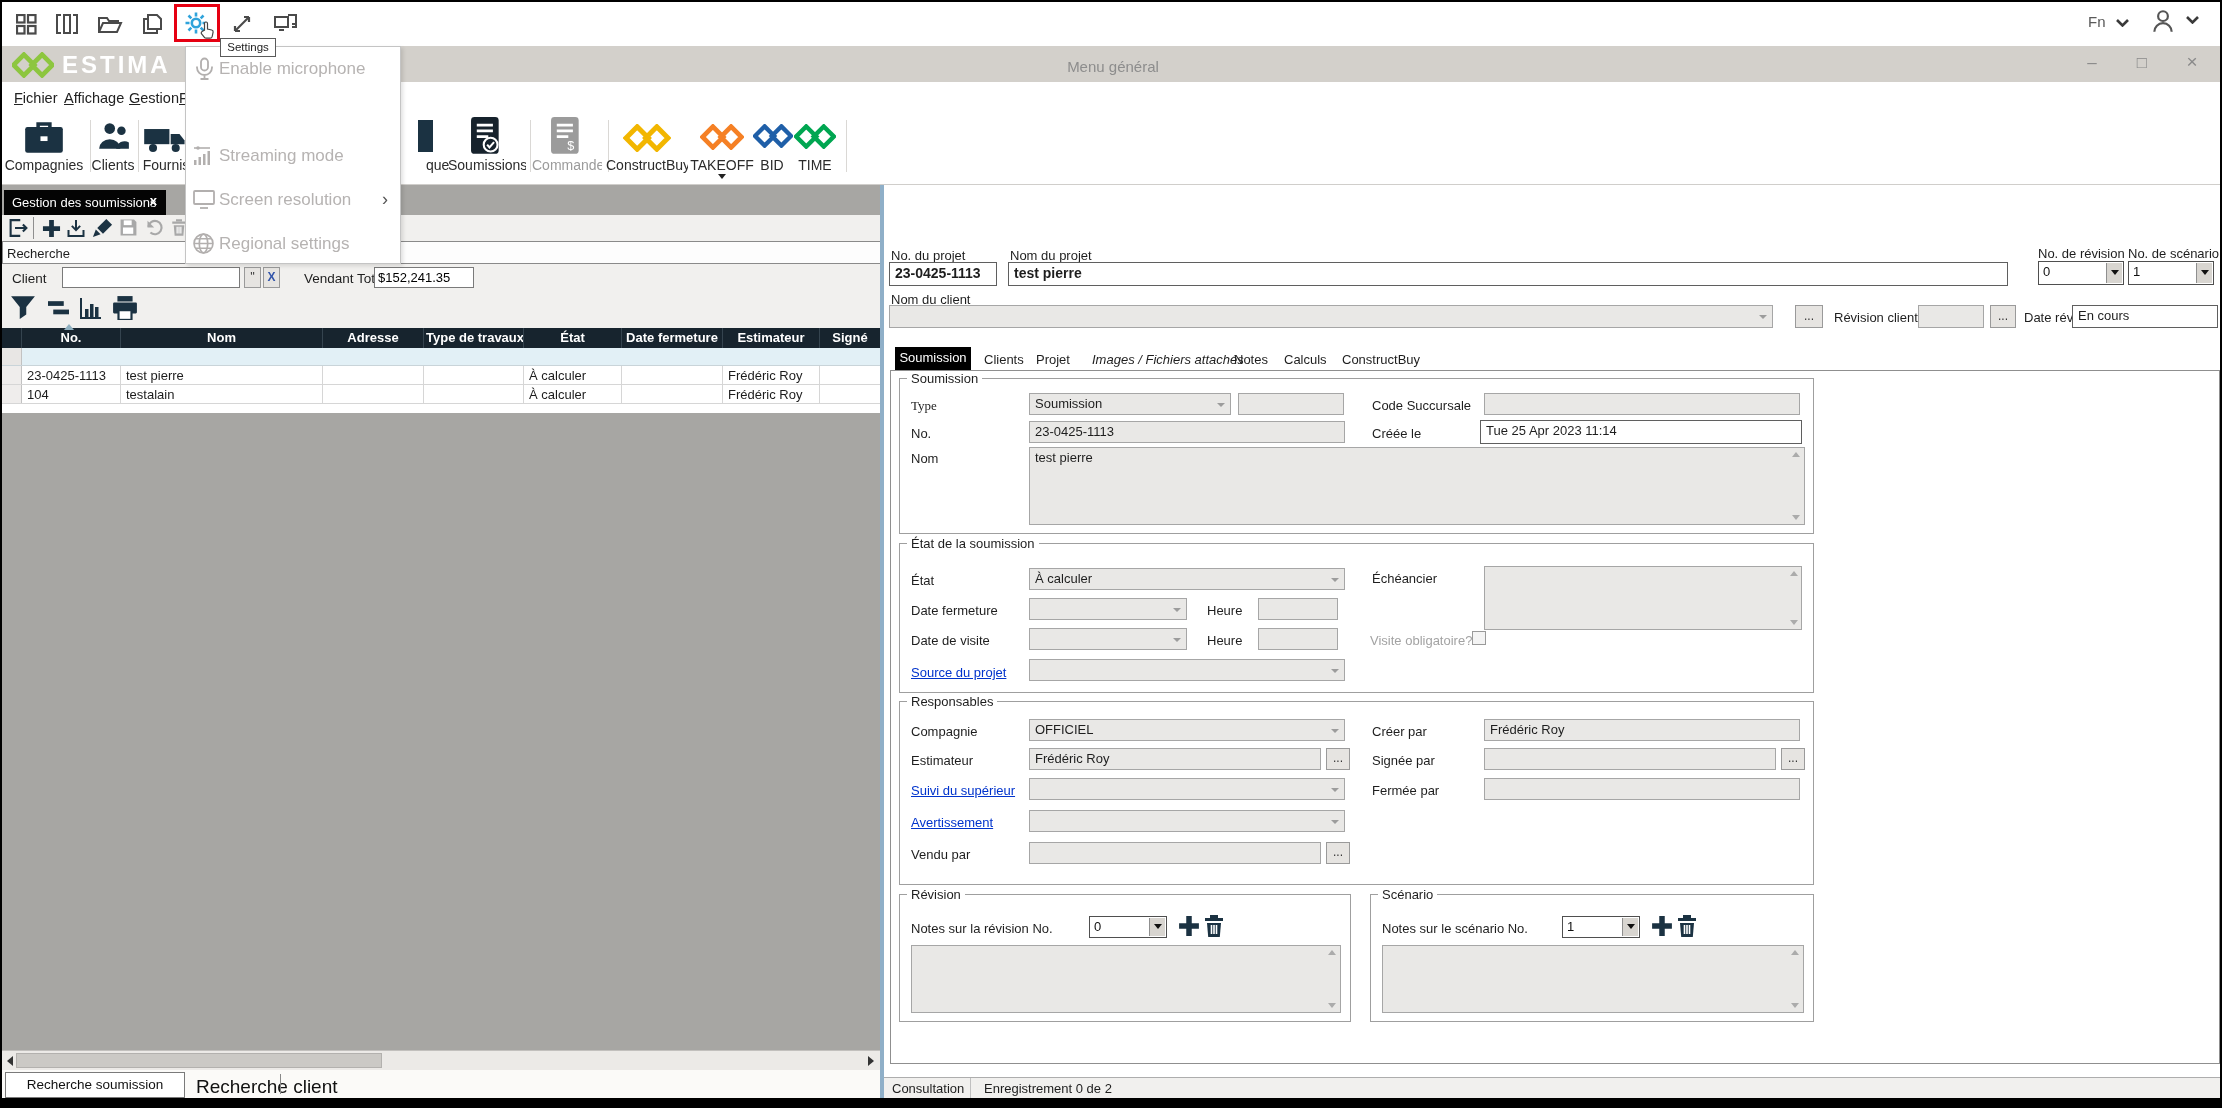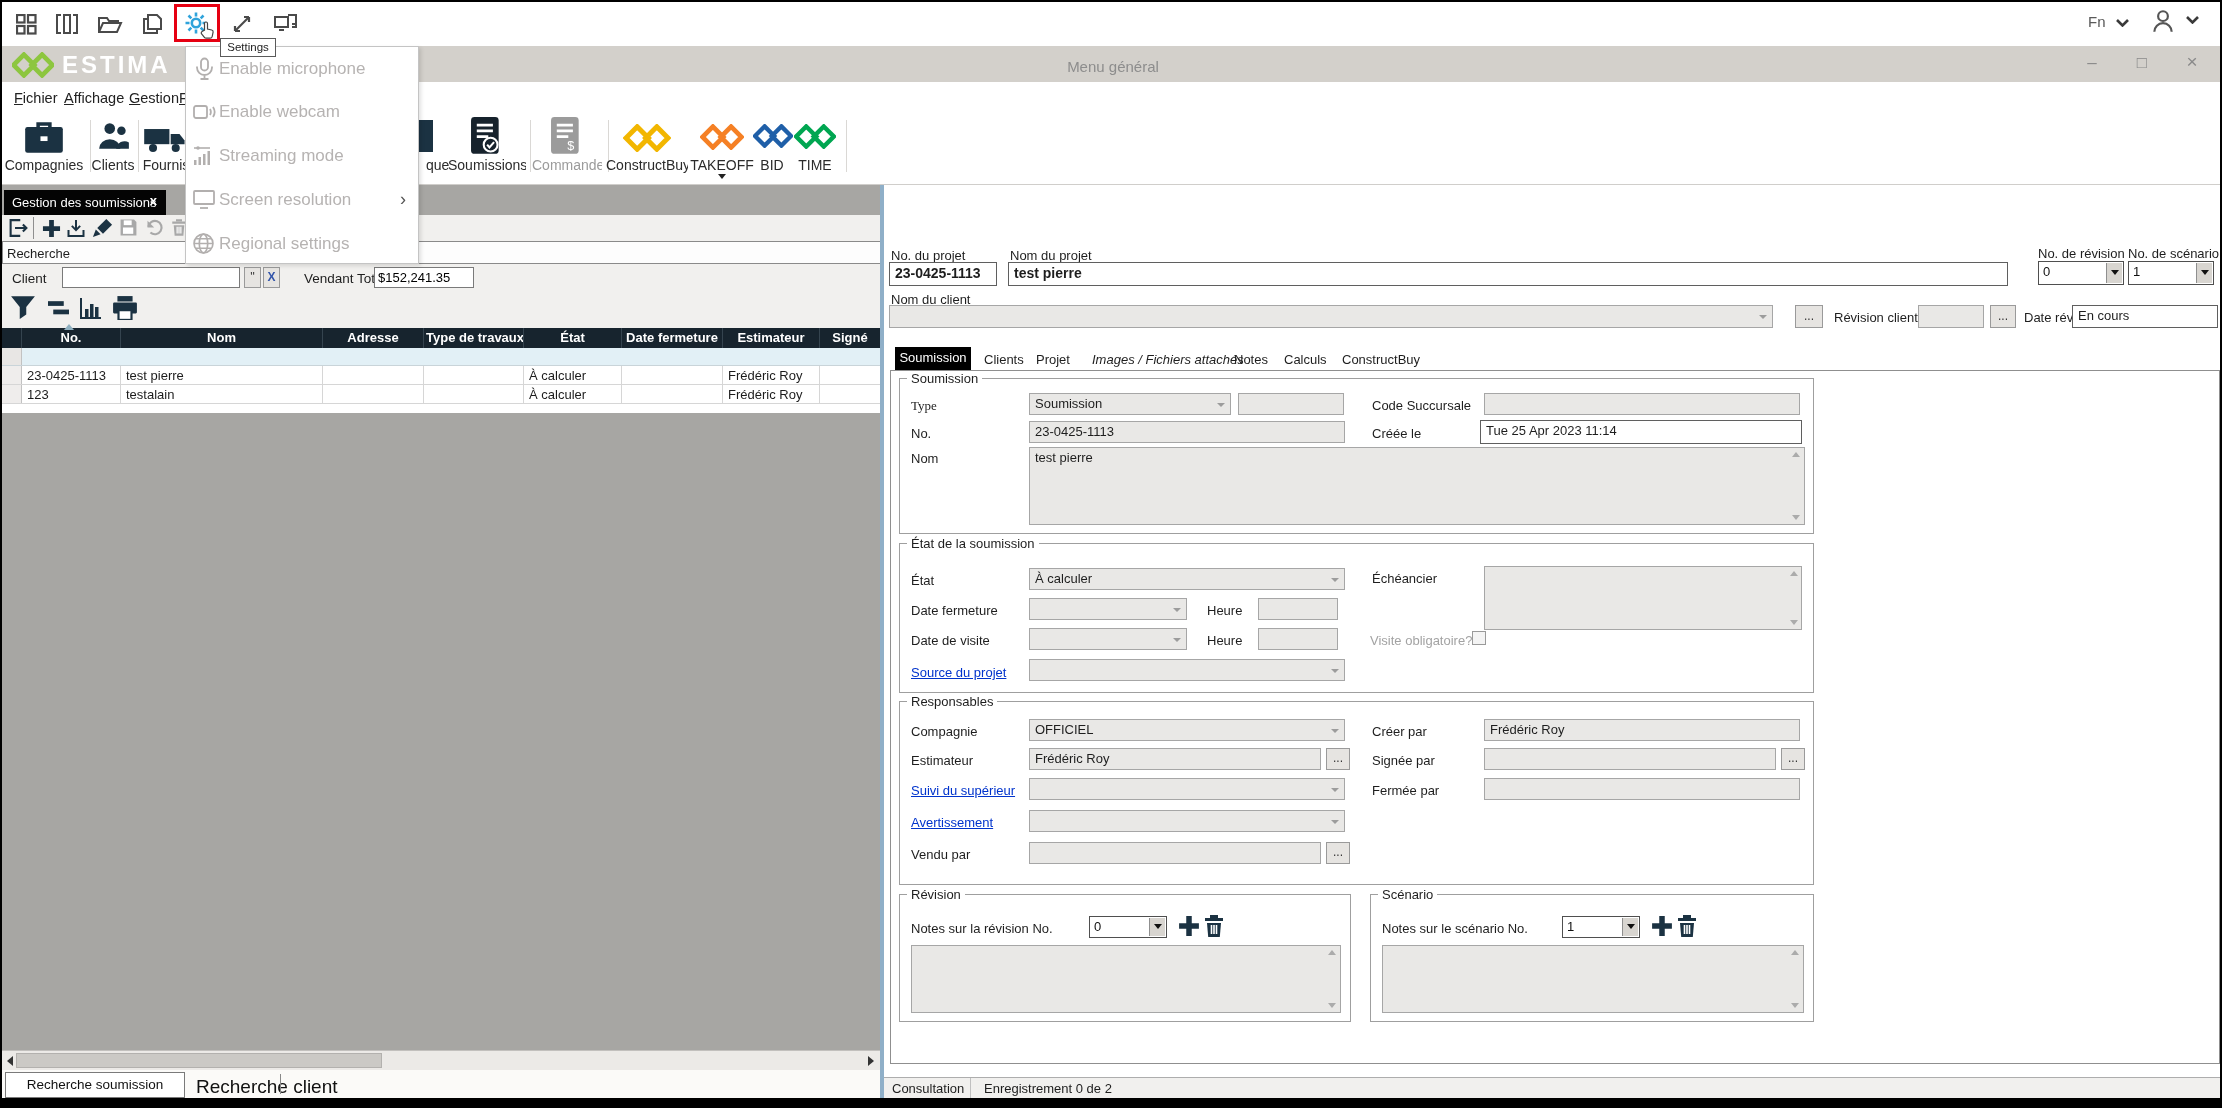--- a/index.html
+++ b/index.html
@@ -418,21 +418,21 @@
     <div class="tc" style="width:202px;">test pierre</div>
     <div class="tc" style="width:101px;"></div>
     <div class="tc" style="width:100px;"></div>
     <div class="tc" style="width:98px;">À calculer</div>
     <div class="tc" style="width:101px;"></div>
     <div class="tc" style="width:97px;">Frédéric Roy</div>
     <div class="tc" style="width:60px;border-right:none;"></div>
   </div>
   <div class="trow" style="left:0;top:383px;width:878px;height:19px;background:#fff;border-bottom:1px solid #d6d6d6;">
     <div class="selc" style="width:20px;"></div>
-    <div class="tc" style="width:99px;">123</div>
+    <div class="tc" style="width:99px;">104</div>
     <div class="tc" style="width:202px;">testalain</div>
     <div class="tc" style="width:101px;"></div>
     <div class="tc" style="width:100px;"></div>
     <div class="tc" style="width:98px;">À calculer</div>
     <div class="tc" style="width:101px;"></div>
     <div class="tc" style="width:97px;">Frédéric Roy</div>
     <div class="tc" style="width:60px;border-right:none;"></div>
   </div>
   <div class="a" style="left:0;top:402px;width:878px;height:9px;background:#fff;"></div>
 
@@ -603,36 +603,28 @@
   <span class="sdn" style="left:1789px;top:1001px;"></span>
 
   <div class="a" style="left:882px;top:1075px;width:1340px;height:21px;background:#f1f0ee;border-top:1px solid #adadad;">
     <span class="lbl" style="position:absolute;left:8px;top:3px;">Consultation</span>
     <span style="position:absolute;left:86px;top:0;width:1px;height:21px;background:#c0c0c0;"></span>
     <span class="lbl" style="position:absolute;left:100px;top:3px;">Enregistrement 0 de 2</span>
   </div>
 
   <div class="a" style="left:0;top:1096px;width:2222px;height:12px;background:#000;"></div>
 
-  <div class="a" style="left:183px;top:44px;width:234px;height:218px;background:#fff;border:1px solid #c4c4c4;box-shadow:2px 2px 4px rgba(0,0,0,.12);z-index:50;">
+  <div class="a" style="left:183px;top:44px;width:216px;height:218px;background:#fff;border:1px solid #c4c4c4;box-shadow:2px 2px 4px rgba(0,0,0,.12);z-index:50;">
     <div class="mi" style="top:0;">
       <span class="micon">
           <svg width="23" height="24" viewBox="0 0 23 23">
             <use href="#mic"></use>
           </svg>
         </span>
       <span class="mtxt">Enable microphone</span>
-    </div>
-    <div class="mi" style="top:43px;">
-      <span class="micon">
-          <svg width="24" height="20" viewBox="0 0 24 20">
-            <use href="#cam"></use>
-          </svg>
-        </span>
-      <span class="mtxt">Enable webcam</span>
     </div>
     <div class="mi" style="top:87px;">
       <span class="micon">
           <svg width="19" height="20" viewBox="0 0 19 20">
             <use href="#str"></use>
           </svg>
         </span>
       <span class="mtxt">Streaming mode</span>
     </div>
     <div class="mi" style="top:131px;">

